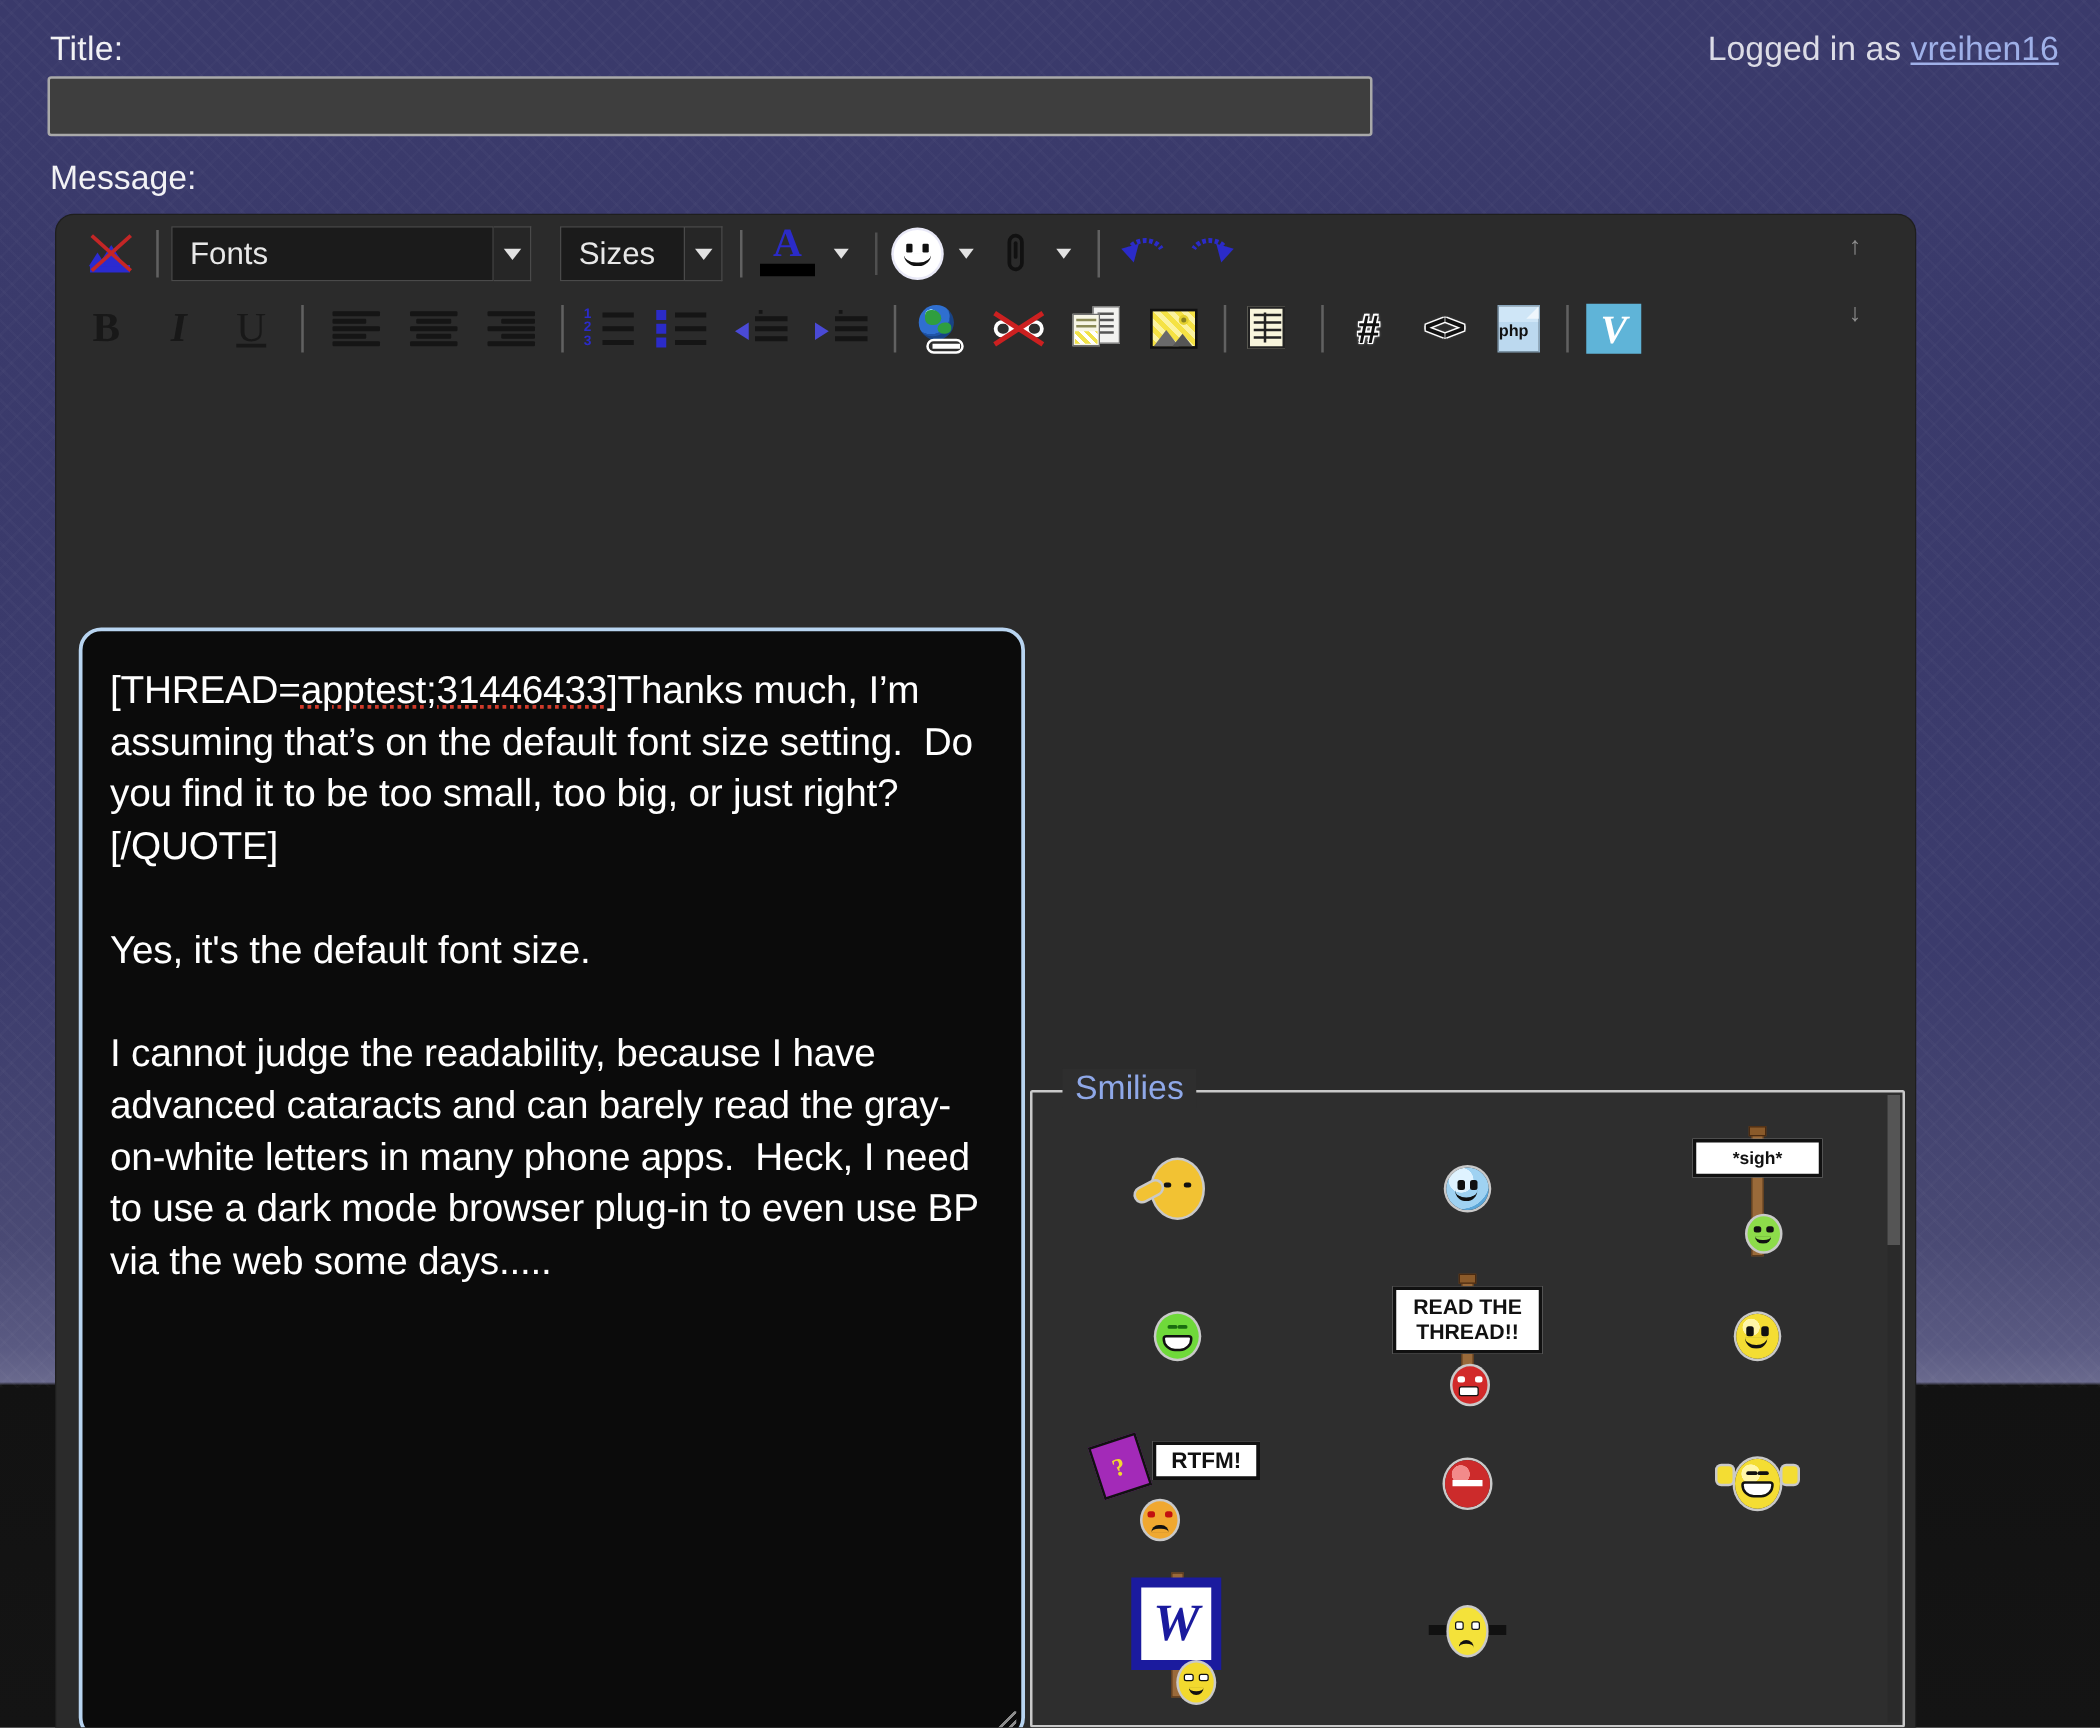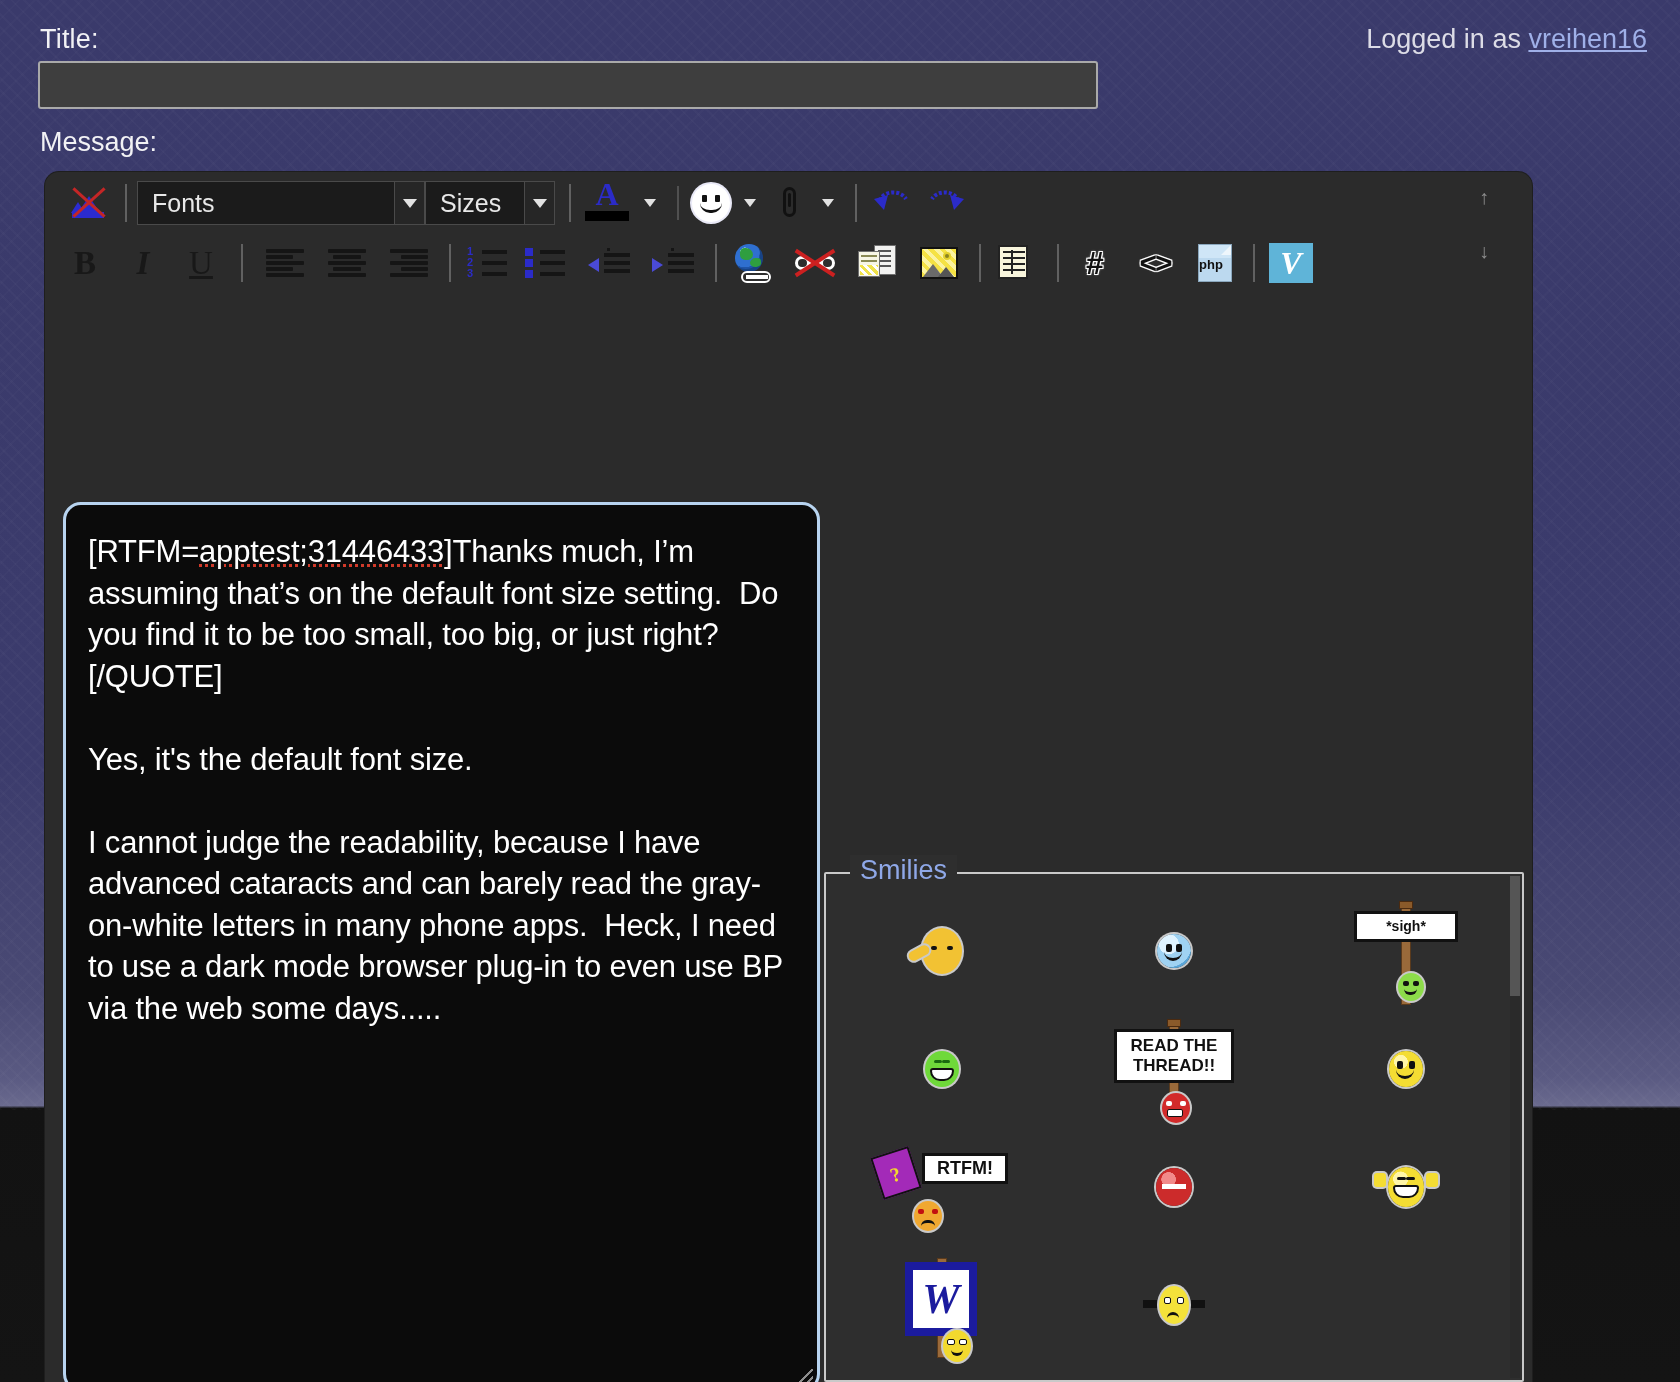--- a/index.html
+++ b/index.html
@@ -302,21 +302,21 @@
 
     <div class="sep"></div>
 
     <div class="select-box" style="width:258px;">
       <span>Fonts</span>
     </div>
     <div class="select-arrow">
       <span class="caret"></span>
     </div>
 
-    <div class="select-box" style="width:100px;margin-left:0;">
+    <div class="select-box" style="width:100px;margin-left:23px;">
       <span>Sizes</span>
     </div>
     <div class="select-arrow">
       <span class="caret"></span>
     </div>
 
     <div class="sep" style="margin-left:14px;"></div>
 
     <div class="fontcolor">
       <span class="A">A</span>
@@ -524,21 +524,21 @@
     <div class="sep" style="margin-left:12px;"></div>
 
     <div class="tb-btn" style="width:52px;">
       <span class="v-ico">V</span>
     </div>
   </div>
 
   <div class="editor-body">
 
     <div class="msg-area">
-      <div class="msg-text"><span>[RTFM=</span><span class="spell">apptest;31446433</span><span>]Thanks much, I’m assuming that’s on the default font size setting.  Do you find it to be too small, too big, or just right?[/QUOTE]
+      <div class="msg-text"><span>[THREAD=</span><span class="spell">apptest;31446433</span><span>]Thanks much, I’m assuming that’s on the default font size setting.  Do you find it to be too small, too big, or just right?[/QUOTE]
 
 Yes, it's the default font size.
 
 I cannot judge the readability, because I have advanced cataracts and can barely read the gray-on-white letters in many phone apps.  Heck, I need to use a dark mode browser plug-in to even use BP via the web some days.....</span></div>
       <div class="resize-grip"></div>
     </div>
 
 
     <fieldset class="smilies-fs">
       <div class="smilies-legend">Smilies</div>

